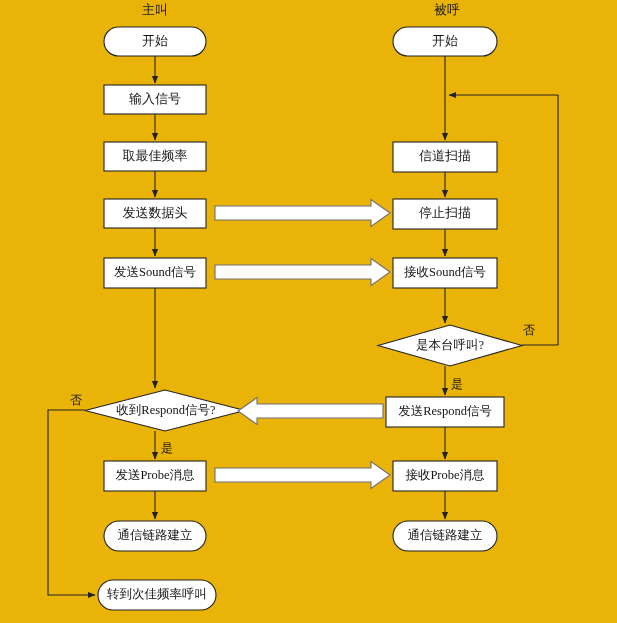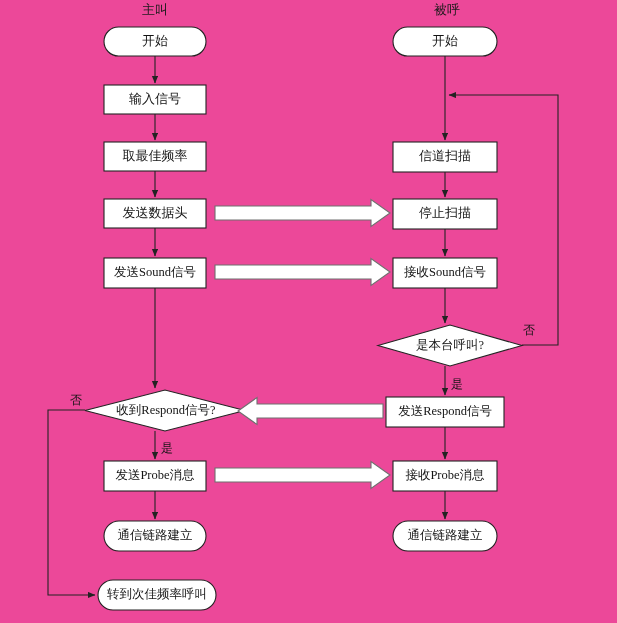--- a/index.html
+++ b/index.html
@@ -7,21 +7,21 @@
     padding: 0;
     background: #ffffff;
   }
   body {
     font-family: "Liberation Serif", "DejaVu Serif", serif;
   }
   #canvas {
     position: relative;
     width: 617px;
     height: 623px;
-    background: #ec4899;
+    background: #eab308;
     overflow: hidden;
   }
   svg#flow {
     position: absolute;
     left: 0;
     top: 0;
     width: 617px;
     height: 623px;
   }
   .lane-title {

